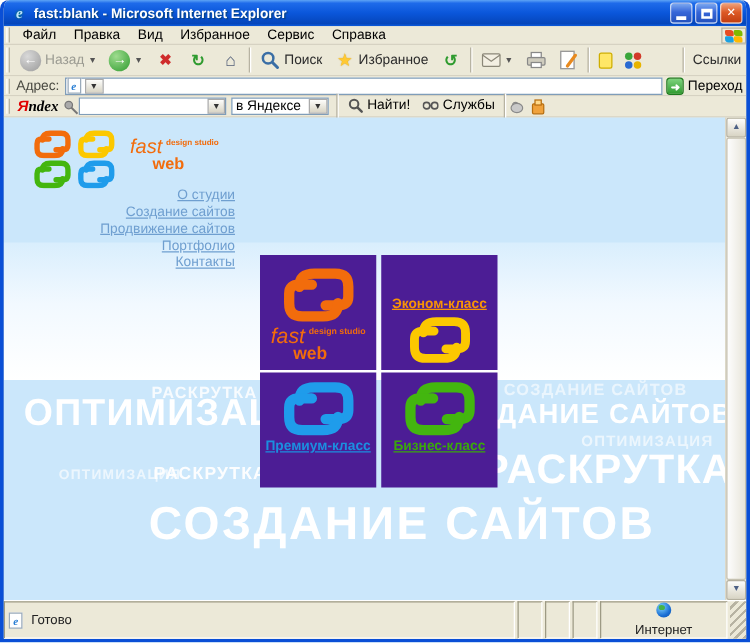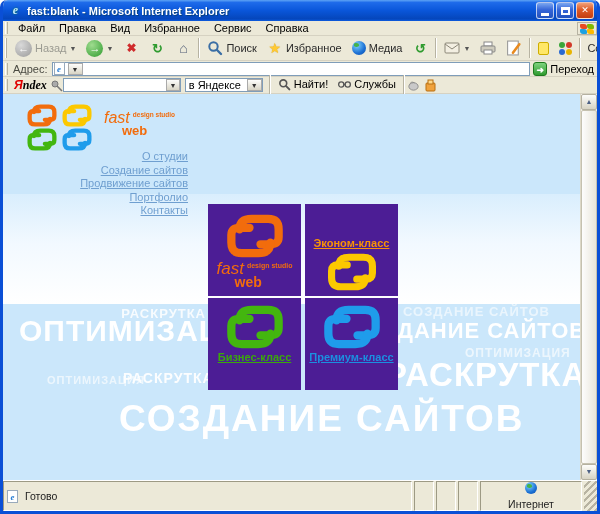--- a/index.html
+++ b/index.html
@@ -203,24 +203,20 @@
           <circle cx="6.5" cy="6.5" r="4.2" fill="none" stroke="#3a6ea5" stroke-width="2"></circle>
           <line x1="10" y1="10" x2="14" y2="14" stroke="#3a6ea5" stroke-width="2.4" stroke-linecap="round"></line>
         </svg>
       <span class="lbl">Поиск</span>
     </span>
     <span class="tbtn">
       <span class="gi star">★</span>
       <span class="lbl">Избранное</span>
     </span>
     <span class="tbtn">
-      <span class="globe" style="width:14px;height:14px"></span>
-      <span class="lbl">Медиа</span>
-    </span>
-    <span class="tbtn">
         <span class="gi hist">↺</span>
       </span>
     <span class="tsep"></span>
     <span class="tbtn">
       <svg class="gi" width="16" height="12" viewBox="0 0 16 12">
           <rect x="1" y="1" width="14" height="10" rx="1" fill="#f3efe2" stroke="#8b8778"></rect>
           <path d="M1 2 L8 7 L15 2" fill="none" stroke="#8b8778"></path>
         </svg>
       <span class="caret">▼</span>
     </span>
@@ -369,31 +365,31 @@
               </span>
             <span class="w2" style="display:block">web</span>
           </span>
         </div>
         <div class="tile t2">
           <a class="tlink">Эконом-класс</a>
           <svg class="tglyph" style="color:#fcc800">
               <use href="#fw-glyph"></use>
             </svg>
         </div>
+        <div class="tile t4">
+          <svg class="tglyph" style="color:#1f9ceb">
+              <use href="#fw-glyph"></use>
+            </svg>
+          <a class="tlink">Премиум-класс</a>
+        </div>
         <div class="tile t3">
           <svg class="tglyph" style="color:#43b60f">
               <use href="#fw-glyph"></use>
             </svg>
           <a class="tlink">Бизнес-класс</a>
-        </div>
-        <div class="tile t4">
-          <svg class="tglyph" style="color:#1f9ceb">
-              <use href="#fw-glyph"></use>
-            </svg>
-          <a class="tlink">Премиум-класс</a>
         </div>
       </div>
     </div>
 
     <div class="scrollbar">
       <span class="sbtn">▲</span>
       <span class="sthumb"></span>
       <span class="sbtn">▼</span>
     </div>
   </div>

